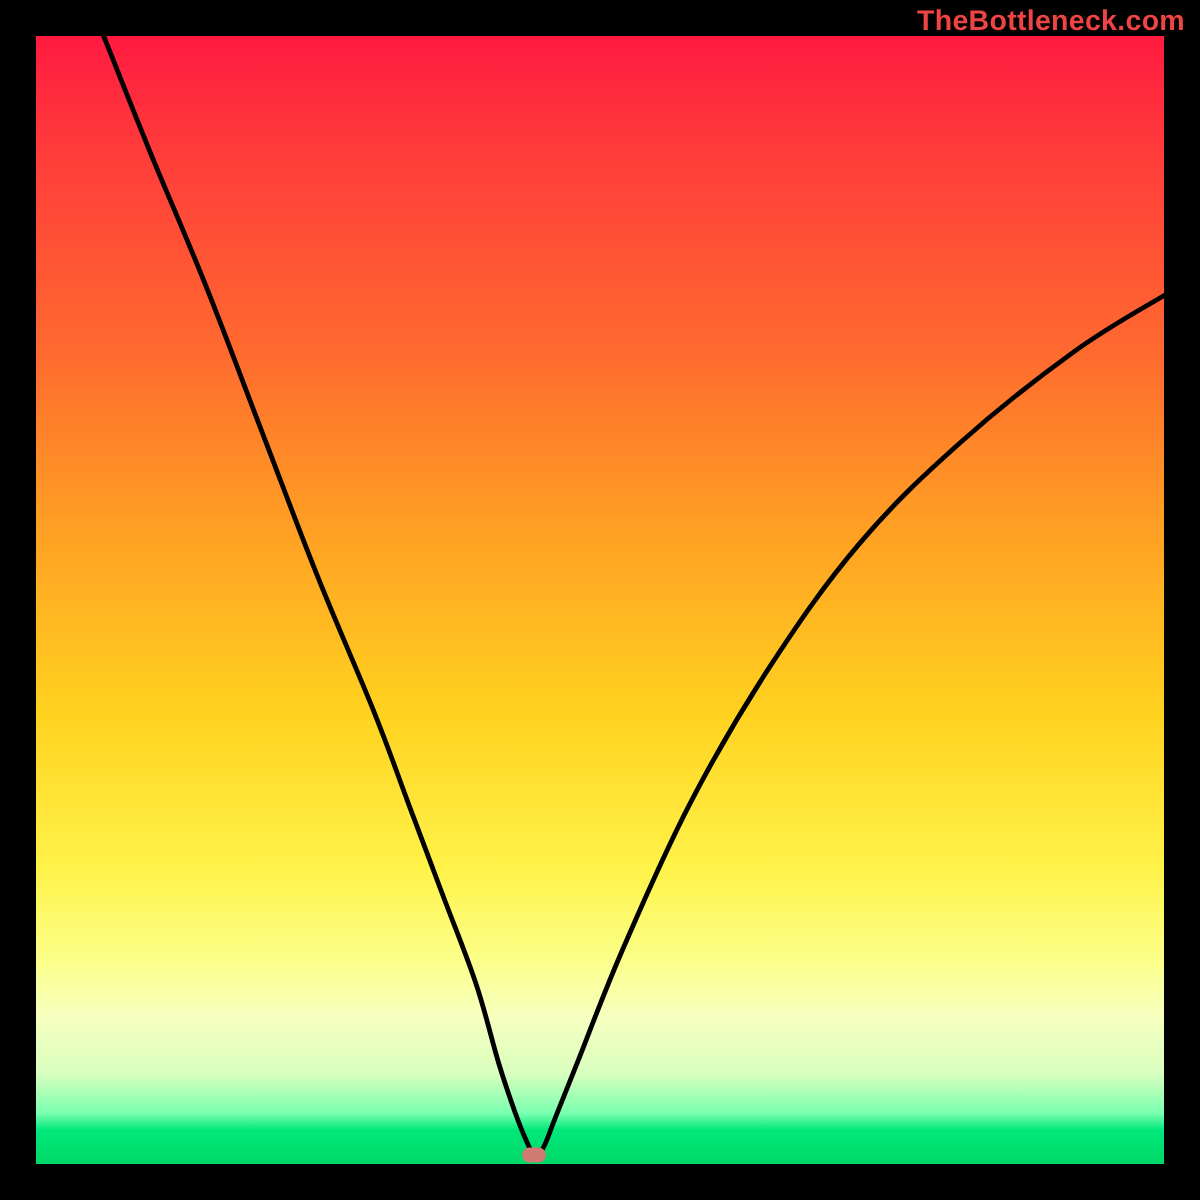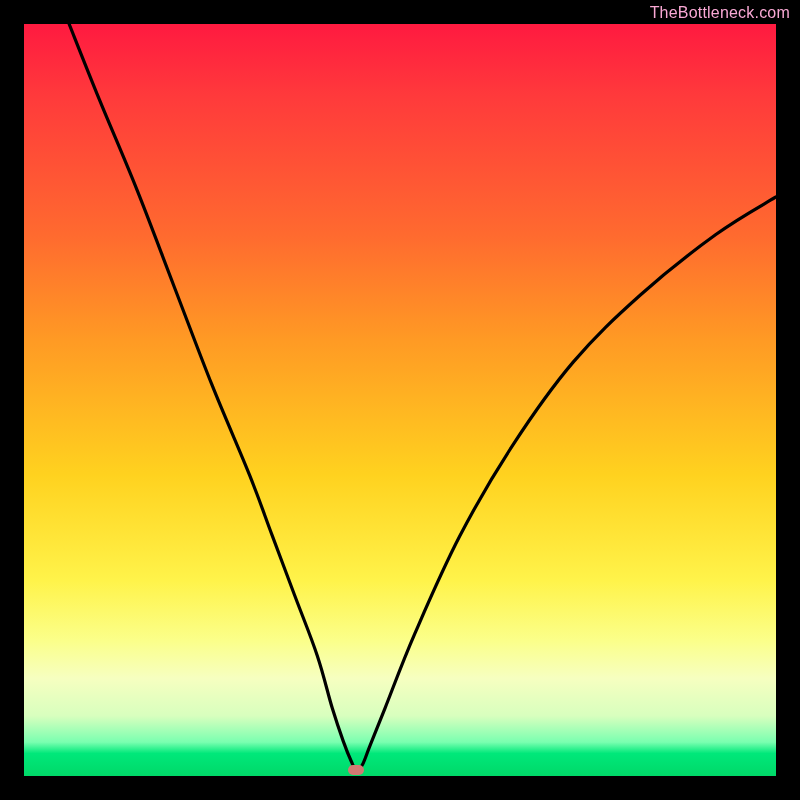--- a/index.html
+++ b/index.html
@@ -36,24 +36,24 @@
       #7affb0 95.5%,
       #00e87a 97%,
       #00d868 100%
     );
     overflow: hidden;
   }
   .watermark {
     position: absolute;
     top: 4px;
     right: 10px;
-    color: #f9a8d4;
-    font-size: 16px;
+    color: #ef4444;
+    font-size: 19px;
     letter-spacing: 0.2px;
-    font-weight: 400;
+    font-weight: 700;
     user-select: none;
   }
   svg.curve {
     position: absolute;
     left: 0;
     top: 0;
     width: 752px;
     height: 752px;
   }
   .min-marker {

